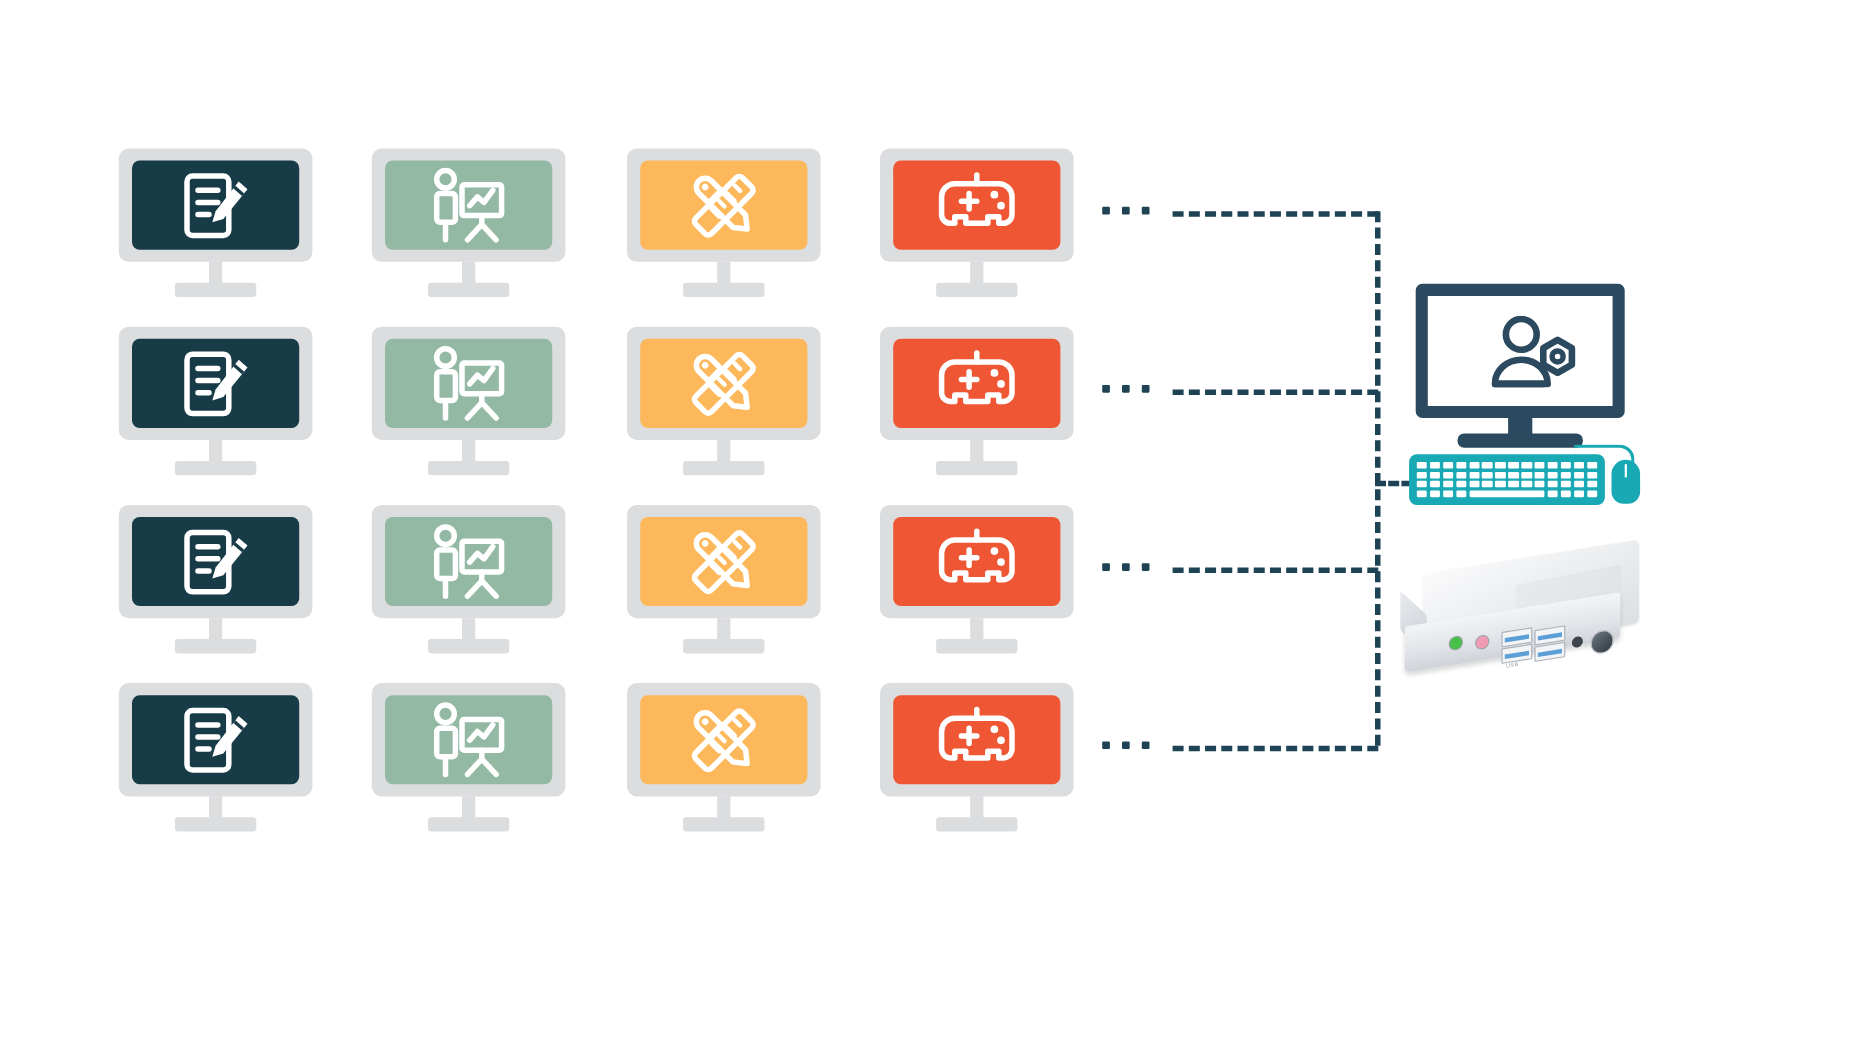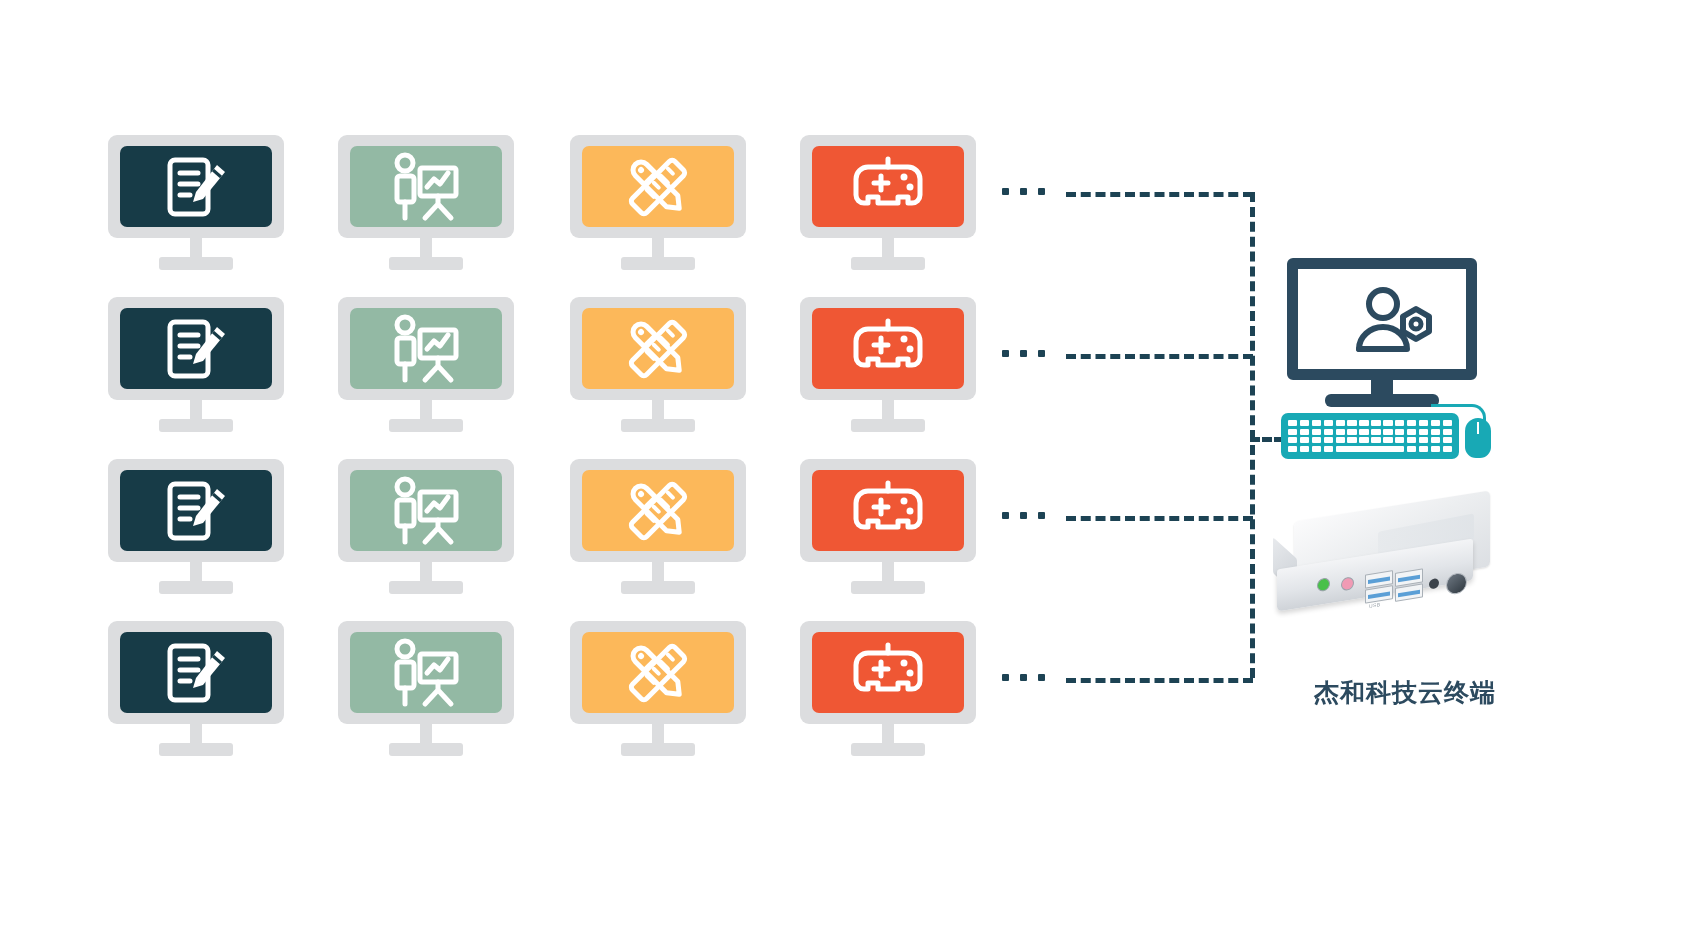--- a/index.html
+++ b/index.html
@@ -487,14 +487,13 @@
       <div class="usb" style="left:88px;top:19px;"></div>
       <div class="usb" style="left:88px;top:34px;"></div>
       <div class="usb" style="left:118px;top:22px;"></div>
       <div class="usb" style="left:118px;top:37px;"></div>
       <div class="porttxt" style="left:92px;top:48px;">USB</div>
       <div class="dcjack" style="left:152px;top:34px;"></div>
       <div class="pwr" style="left:169px;top:32px;"></div>
     </div>
   </div>
 
-  <div id="caption">杰和科技云终端</div>
 </div>
 
 </body></html>

